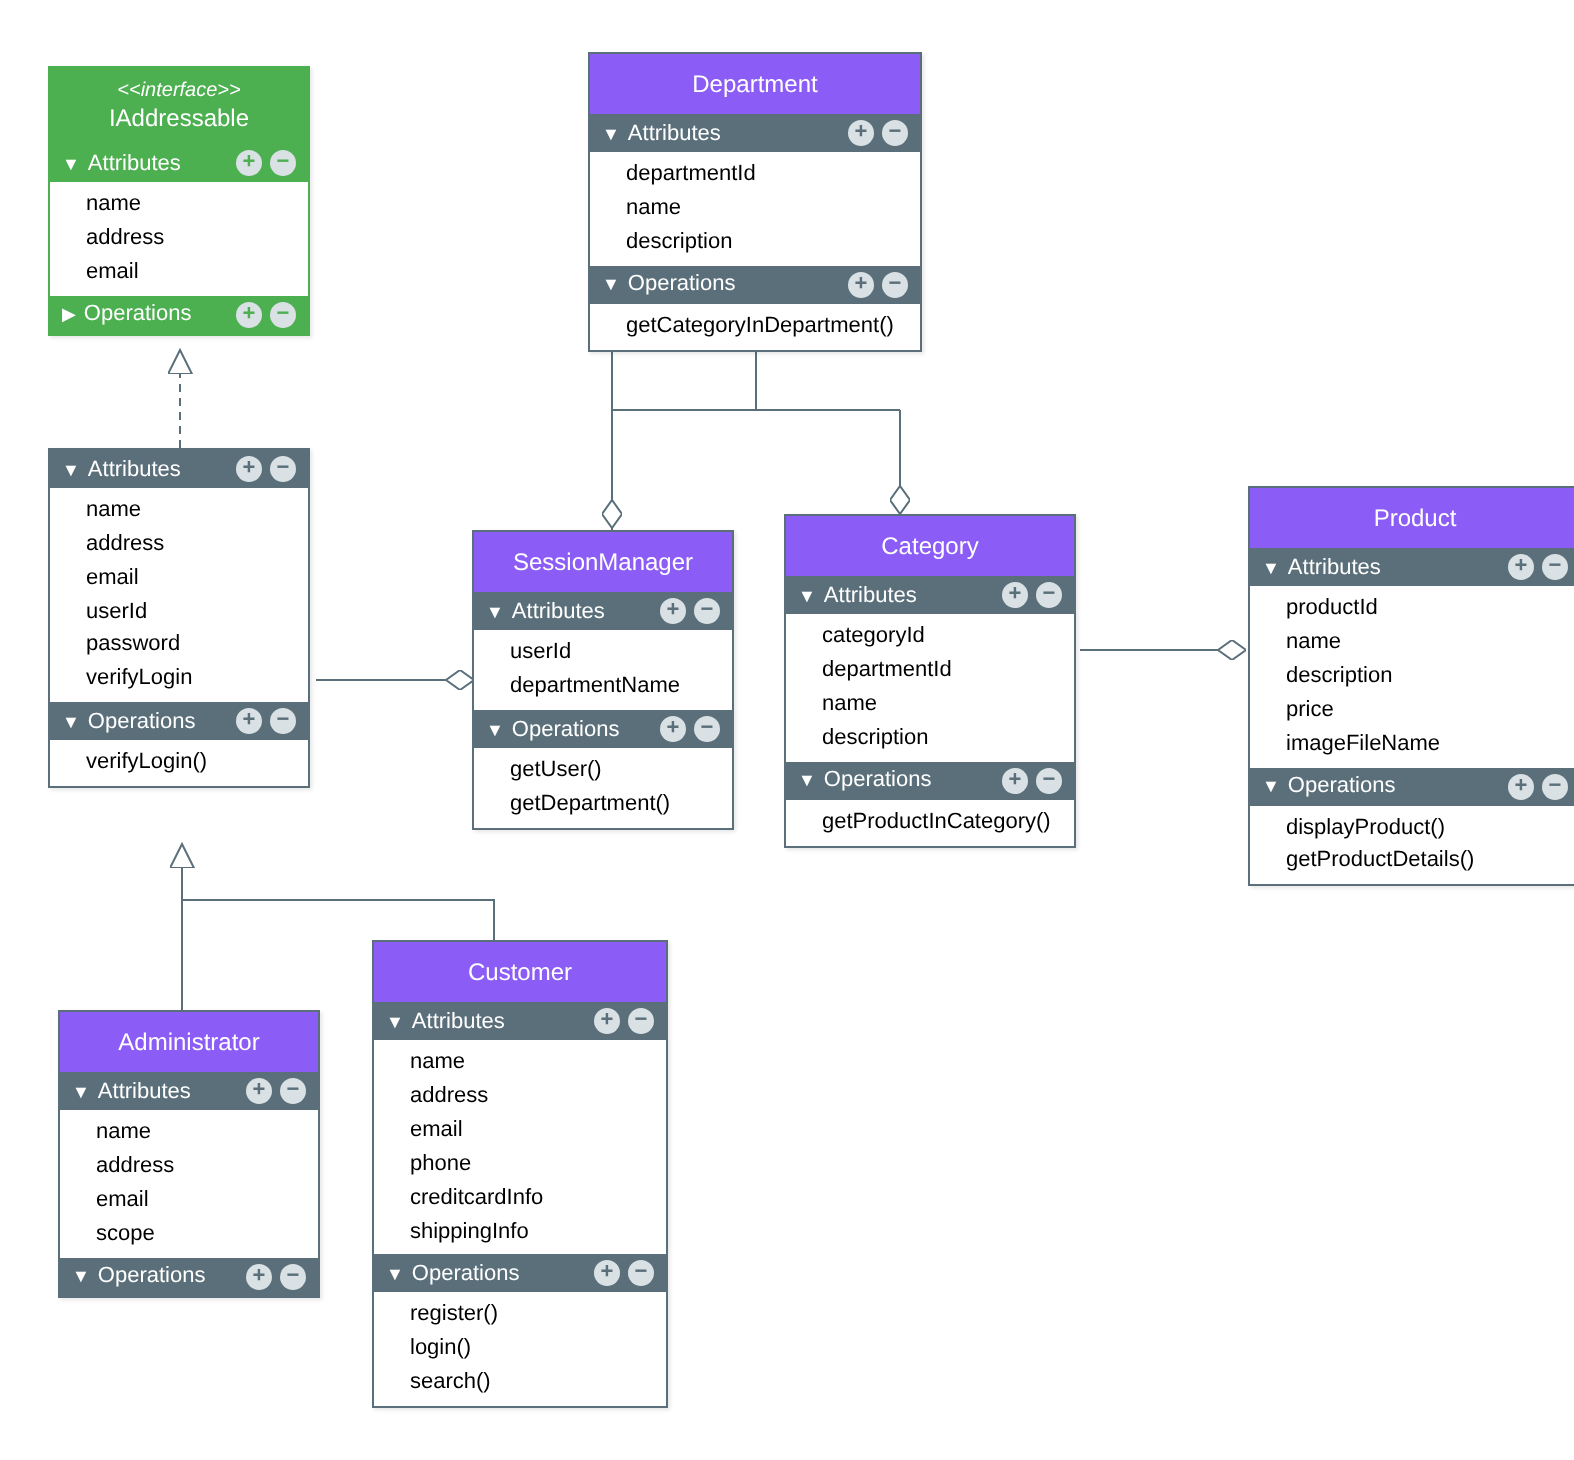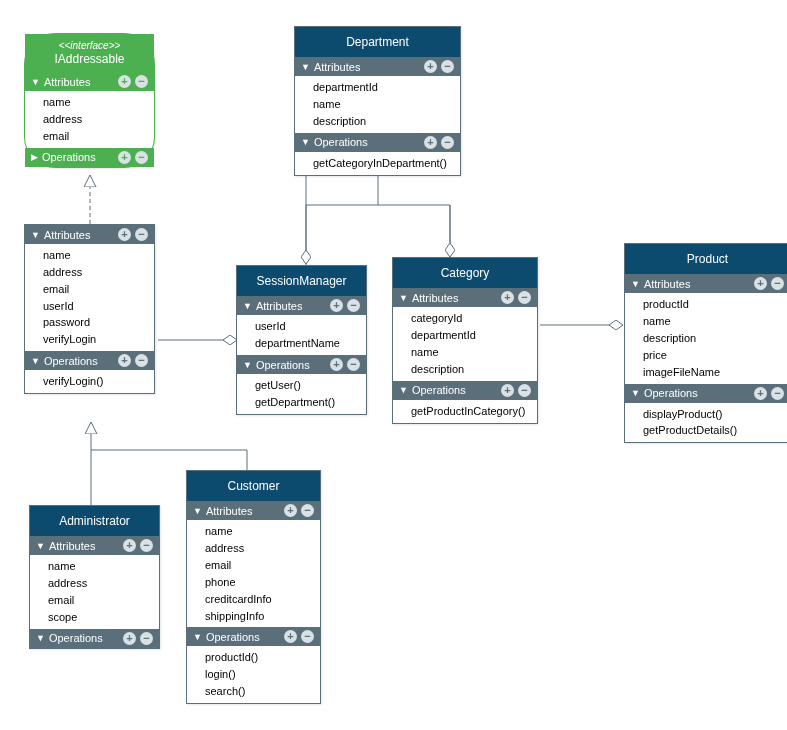--- a/index.html
+++ b/index.html
@@ -6,23 +6,23 @@
   body { font-family: Arial, sans-serif; background: #fff; width: 787px; height: 730px; position: relative; }
   .canvas { position: relative; width: 787px; height: 730px; }
   svg.connectors { position: absolute; top: 0; left: 0; width: 787px; height: 730px; pointer-events: none; }
   .class-box {
     position: absolute;
     border: 1px solid #5a6f7a;
     background: #fff;
     font-size: 11.5px;
     box-shadow: 1px 1px 2px rgba(0,0,0,0.1);
   }
-  .class-box.green { border-color: #4caf50; border-radius: 31px; }
+  .class-box.green { border-color: #4caf50; }
   .title-bar {
-    background: #0c4a6e;
+    background: #8b5cf6;
     color: #fff;
     text-align: center;
     padding: 6px 4px;
     font-size: 12px;
     line-height: 1.2;
   }
   .title-bar.tall { padding: 8px 4px; }
   .green .title-bar, .green .section-hdr { background: #4caf50; }
   .stereotype { font-style: italic; font-size: 10px; display: block; }
   .section-hdr {
@@ -260,21 +260,21 @@
     <div class="row">scope</div>
   </div>
   <div class="section-hdr">
     <span class="arrow">▼</span>
     <span class="label">Operations</span>
     <span class="icon-btn">+</span>
     <span class="icon-btn">−</span>
   </div>
 </div>
 
-<div class="class-box" style="left:186px; top:470px; width:135px;">
+<div class="class-box" style="left:186px; top:470px; width:148px;">
   <div class="title-bar tall">
     <span>Customer</span>
   </div>
   <div class="section-hdr">
     <span class="arrow">▼</span>
     <span class="label">Attributes</span>
     <span class="icon-btn">+</span>
     <span class="icon-btn">−</span>
   </div>
   <div class="section-body">
@@ -285,19 +285,19 @@
     <div class="row">creditcardInfo</div>
     <div class="row">shippingInfo</div>
   </div>
   <div class="section-hdr">
     <span class="arrow">▼</span>
     <span class="label">Operations</span>
     <span class="icon-btn">+</span>
     <span class="icon-btn">−</span>
   </div>
   <div class="section-body">
-    <div class="row">productId()</div>
+    <div class="row">register()</div>
     <div class="row">login()</div>
     <div class="row">search()</div>
   </div>
 </div>
 
 </div>
 
 </body></html>

